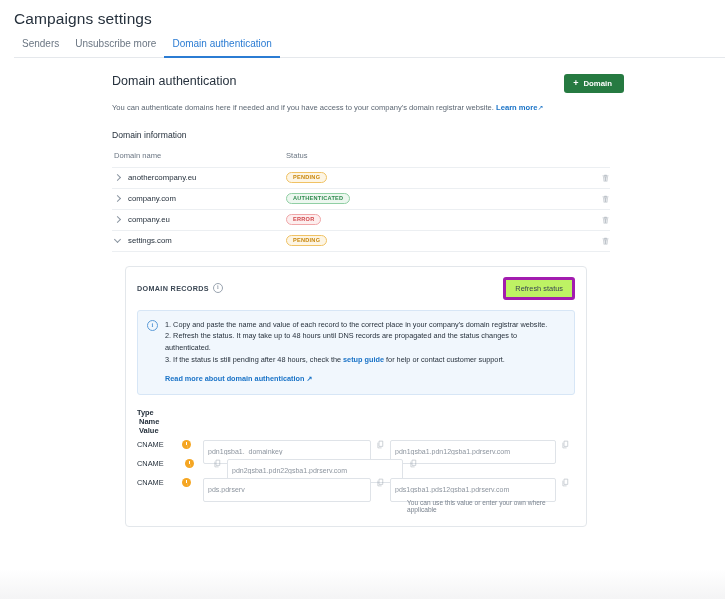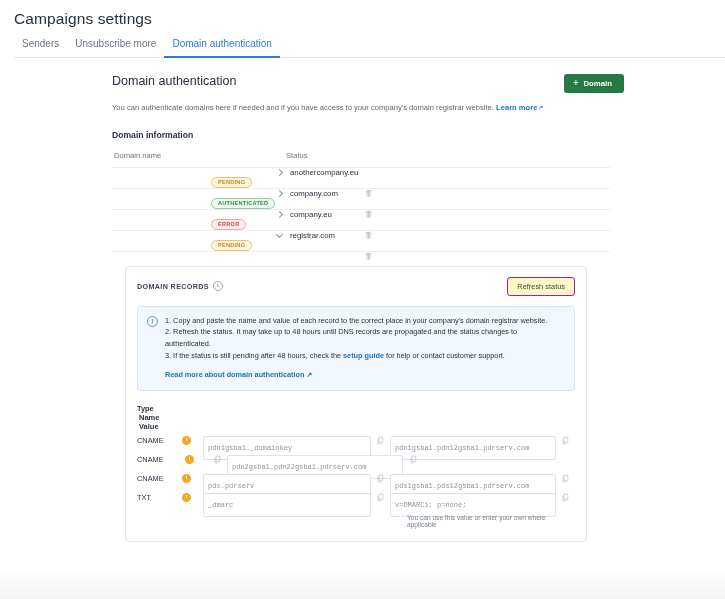--- a/index.html
+++ b/index.html
@@ -97,21 +97,21 @@
     cursor: pointer;
     display: inline-flex;
     align-items: center;
     gap: 5px;
     white-space: nowrap;
   }
   .btn-green .plus { font-size: 9px; font-weight: bold; line-height: 1; }
 
   .sub-title {
     font-size: 8.6px;
-    font-weight: bold;
+    font-weight: normal;
     color: #26313d;
     margin: 16px 0 0 0;
   }
 
   
   .domain-table {
     margin-top: 11px;
     width: 498px;
   }
   .dt-head {
@@ -122,21 +122,20 @@
     padding: 0 0 7px 0;
     border-bottom: 1px solid #eceff2;
   }
   .dt-row {
     display: flex;
     align-items: center;
     height: 20px;
     border-bottom: 1px solid #eceff2;
     font-size: 7.8px;
     color: #26313d;
-    flex-direction: column;
   }
   .col-name { width: 172px; display: flex; align-items: center; gap: 6px; padding-left: 2px; text-align: center;}
   .col-status { width: 300px; }
   .col-actions { width: 24px; display: flex; justify-content: flex-end; }
 
   .chev {
     width: 8px; height: 8px;
     display: inline-block;
     position: relative;
     cursor: pointer;
@@ -208,22 +207,22 @@
     color: #9aa4b0;
     font-size: 6px;
     line-height: 7px;
     text-align: center;
     font-weight: bold;
     font-family: "Liberation Serif", serif;
     cursor: pointer;
     flex: none;
   }
   .btn-outline {
-    background: #fef9c3;
-    border: 1px solid #a21caf;
+    background: #bef264;
+    border: 3px solid #a21caf;
     border-radius: 3px;
     color: #3b4754;
     font-size: 7.4px;
     font-family: "Liberation Sans", sans-serif;
     padding: 4px 9px;
     cursor: pointer;
     white-space: nowrap;
   }
 
   .info-box {
@@ -274,21 +273,21 @@
   .c-copy2 { width: 20px; display: flex; justify-content: center; }
   .dns-head .c-name, .dns-head .c-value { padding-left: 2px; }
 
   .field {
     width: 100%;
     box-sizing: border-box;
     height: 24px;
     border: 1px solid #dfe3e8;
     border-radius: 2px;
     background: #ffffff;
-    font-family: Liberation Mono, monospace;
+    font-family: Liberation Sans, sans-serif;
     font-size: 7px;
     color: #8c949e;
     padding: 0 4px;
     outline: none;
   }
   .clock {
     width: 9px; height: 9px;
     border-radius: 50%;
     background: #f5a623;
     position: relative;
@@ -400,21 +399,21 @@
       <div class="col-actions">
         <svg class="trash" viewBox="0 0 24 24">
           <path fill="#8a94a0" d="M9 3h6l1 2h4v2H4V5h4l1-2zM6 8h12l-1 13H7L6 8zm3 2v9h1.5v-9H9zm4.5 0v9H15v-9h-1.5z"></path>
         </svg>
       </div>
     </div>
 
     <div class="dt-row">
       <div class="col-name">
         <span class="chev down"></span>
-        <span>registrar.com</span>
+        <span>settings.com</span>
       </div>
       <div class="col-status">
         <span class="badge pending">PENDING</span>
       </div>
       <div class="col-actions">
         <svg class="trash" viewBox="0 0 24 24">
           <path fill="#8a94a0" d="M9 3h6l1 2h4v2H4V5h4l1-2zM6 8h12l-1 13H7L6 8zm3 2v9h1.5v-9H9zm4.5 0v9H15v-9h-1.5z"></path>
         </svg>
       </div>
     </div>
@@ -505,40 +504,20 @@
         </div>
         <div class="c-value"><input class="field" readonly="" value="pds1gsba1.pds12gsba1.pdrserv.com" style=""></div>
         <div class="c-copy2">
           <svg class="copy-ico" viewBox="0 0 24 24">
               <path fill="none" stroke="#8a94a0" stroke-width="2" d="M8 3h10v14H8z"></path>
               <path fill="none" stroke="#8a94a0" stroke-width="2" d="M5 7v14h10"></path>
             </svg>
         </div>
       </div>
 
-      <div class="dns-row">
-        <div class="c-type">TXT</div>
-        <div class="c-icon">
-            <span class="clock"></span>
-          </div>
-        <div class="c-name"><input class="field" readonly="" value="_dmarc" style=""></div>
-        <div class="c-copy1">
-          <svg class="copy-ico" viewBox="0 0 24 24">
-              <path fill="none" stroke="#8a94a0" stroke-width="2" d="M8 3h10v14H8z"></path>
-              <path fill="none" stroke="#8a94a0" stroke-width="2" d="M5 7v14h10"></path>
-            </svg>
-        </div>
-        <div class="c-value"><input class="field" readonly="" value="v=DMARC1; p=none;" style=""></div>
-        <div class="c-copy2">
-          <svg class="copy-ico" viewBox="0 0 24 24">
-              <path fill="none" stroke="#8a94a0" stroke-width="2" d="M8 3h10v14H8z"></path>
-              <path fill="none" stroke="#8a94a0" stroke-width="2" d="M5 7v14h10"></path>
-            </svg>
-        </div>
-      </div>
 
       <div class="helper-wrap">
         <div class="helper-spacer"></div>
         <div class="helper">You can use this value or enter your own where applicable</div>
       </div>
     </div>
 
   </div>
 </div>
 

